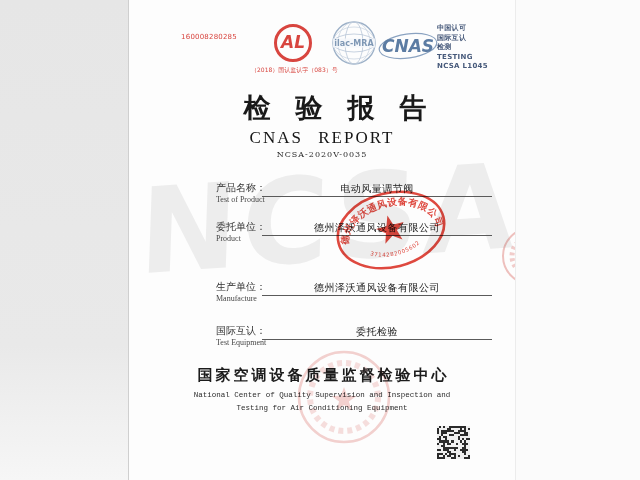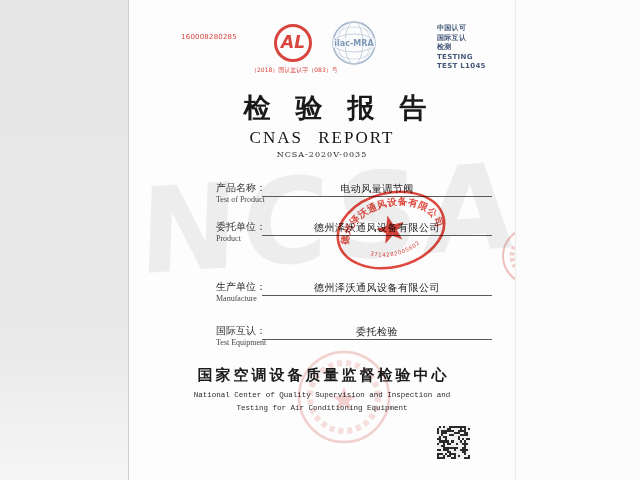--- a/index.html
+++ b/index.html
@@ -96,27 +96,33 @@
         <circle cx="23" cy="23" r="21" fill="none" stroke="#9db1c8" stroke-width="1.4"></circle>
         <ellipse cx="23" cy="23" rx="21" ry="9" fill="none" stroke="#b9c7d8" stroke-width="0.8"></ellipse>
         <ellipse cx="23" cy="23" rx="21" ry="16" fill="none" stroke="#c4d0de" stroke-width="0.7"></ellipse>
         <ellipse cx="23" cy="23" rx="9" ry="21" fill="none" stroke="#b9c7d8" stroke-width="0.8"></ellipse>
         <ellipse cx="23" cy="23" rx="16" ry="21" fill="none" stroke="#c4d0de" stroke-width="0.7"></ellipse>
         <rect x="2" y="18.5" width="42" height="9" fill="#f4f7fa" opacity="0.85"></rect>
         <text x="23" y="26" text-anchor="middle" font-size="8" font-weight="bold" fill="#7f98b5">ilac-MRA</text>
       </svg>
     </div>
 
+    <div class="cnas">
+      <svg width="62" height="36" viewBox="0 0 62 36">
+        <ellipse cx="31" cy="16" rx="29" ry="12" fill="none" stroke="#8aa2c0" stroke-width="1.2" transform="rotate(-8 31 16)"></ellipse>
+        <text x="31" y="22" text-anchor="middle" font-size="17" font-weight="bold" font-style="italic" fill="#5c7ca3">CNAS</text>
+      </svg>
+    </div>
 
     <div class="accred">
       <div>中国认可</div>
       <div>国际互认</div>
       <div>检测</div>
       <div>TESTING</div>
-      <div>TEST L1045</div>
+      <div>NCSA L1045</div>
     </div>
 
     <div class="title">检验报告</div>
     <div class="subtitle">CNAS REPORT</div>
     <div class="reportno">NCSA-2020V-0035</div>
 
     <div class="field" style="top:181px">
       <span class="flabel-cn">产品名称：</span>
       <span class="flabel-en">Test of Product</span>
       <span class="fvalue">电动风量调节阀</span>

